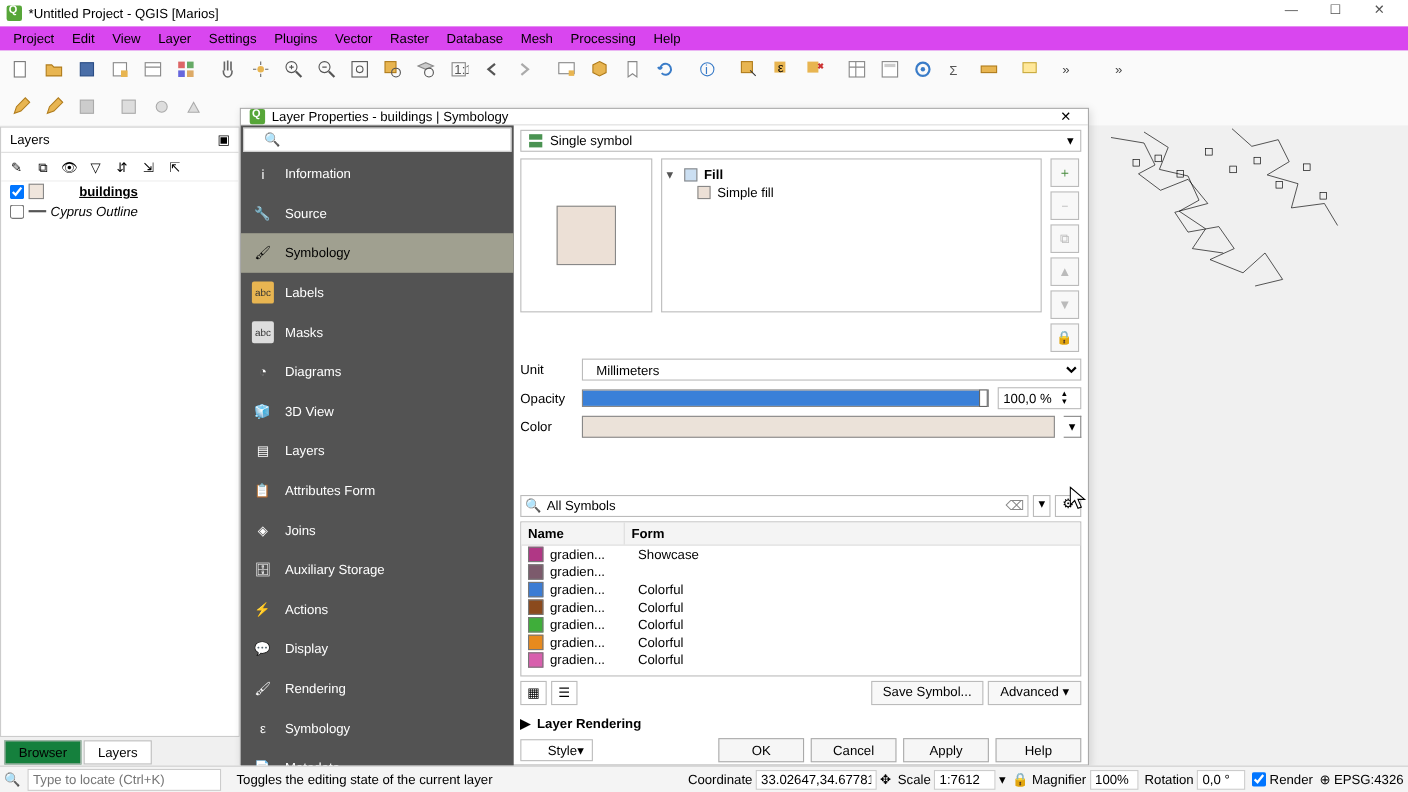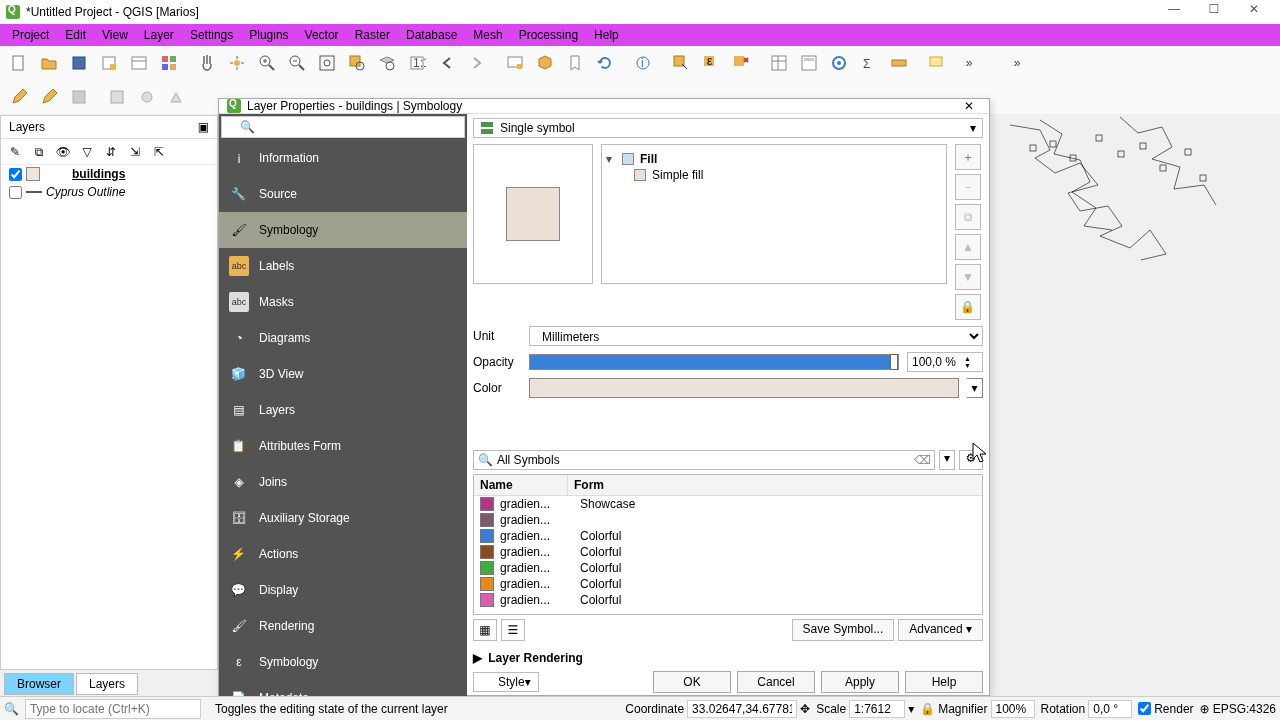--- a/index.html
+++ b/index.html
@@ -27,21 +27,21 @@
 .layers-panel { position: absolute; left: 0; top: 115px; width: 218px; height: 555px; background: #fff; border: 1px solid #ccc; }
 .layers-panel .panel-title { padding: 4px 8px; font-weight: normal; border-bottom: 1px solid #ddd; display: flex; align-items: center; justify-content: space-between; }
 .layers-panel .panel-tools { height: 26px; border-bottom: 1px solid #eee; display: flex; align-items: center; padding: 0 4px; gap: 4px; }
 .layers-panel .panel-tools span { width: 20px; height: 20px; display: inline-flex; align-items: center; justify-content: center; }
 .layers-panel .layer-row { display: flex; align-items: center; padding: 2px 8px; gap: 4px; }
 .layers-panel .layer-row .swatch { width: 14px; height: 14px; border: 1px solid #888; background: #efe5dc; }
 .layers-panel .layer-row .swatch.line { background: transparent; border: none; border-bottom: 2px solid #555; height: 2px; width: 16px; }
 
 
 .panel-tabs { position: absolute; left: 4px; top: 673px; display: flex; }
-.panel-tabs .ptab { padding: 3px 12px; border: 1px solid #bbb; background: #7dd3fc; margin-right: 2px; }
+.panel-tabs .ptab { padding: 3px 12px; border: 1px solid #bbb; background: #15803d; margin-right: 2px; }
 .panel-tabs .ptab.active { background: #fff; }
 
 
 .canvas-mock { position: absolute; right: 0; top: 115px; width: 280px; height: 200px; overflow: hidden; }
 .canvas-mock svg { width: 100%; height: 100%; }
 
 
 .dialog { position: absolute; left: 218px; top: 98px; width: 772px; height: 598px; background: #fff; border: 1px solid #aaa; box-shadow: 2px 2px 8px rgba(0,0,0,0.15); display: flex; flex-direction: column; }
 .dialog-title { height: 26px; display: flex; align-items: center; padding: 0 8px; border-bottom: 1px solid #ddd; }
 .dialog-title .app-icon { width: 14px; height: 14px; background: #57a639; border-radius: 2px; margin-right: 6px; position: relative; }

